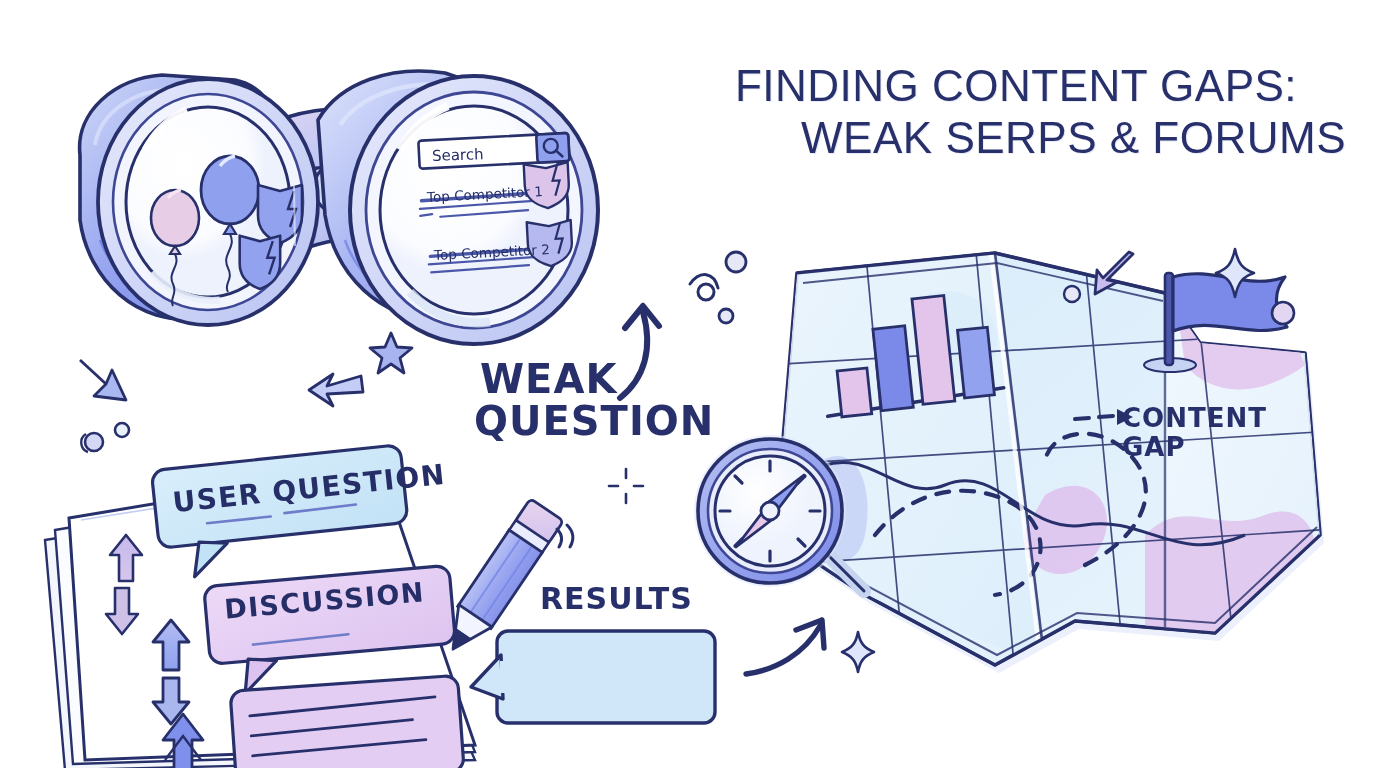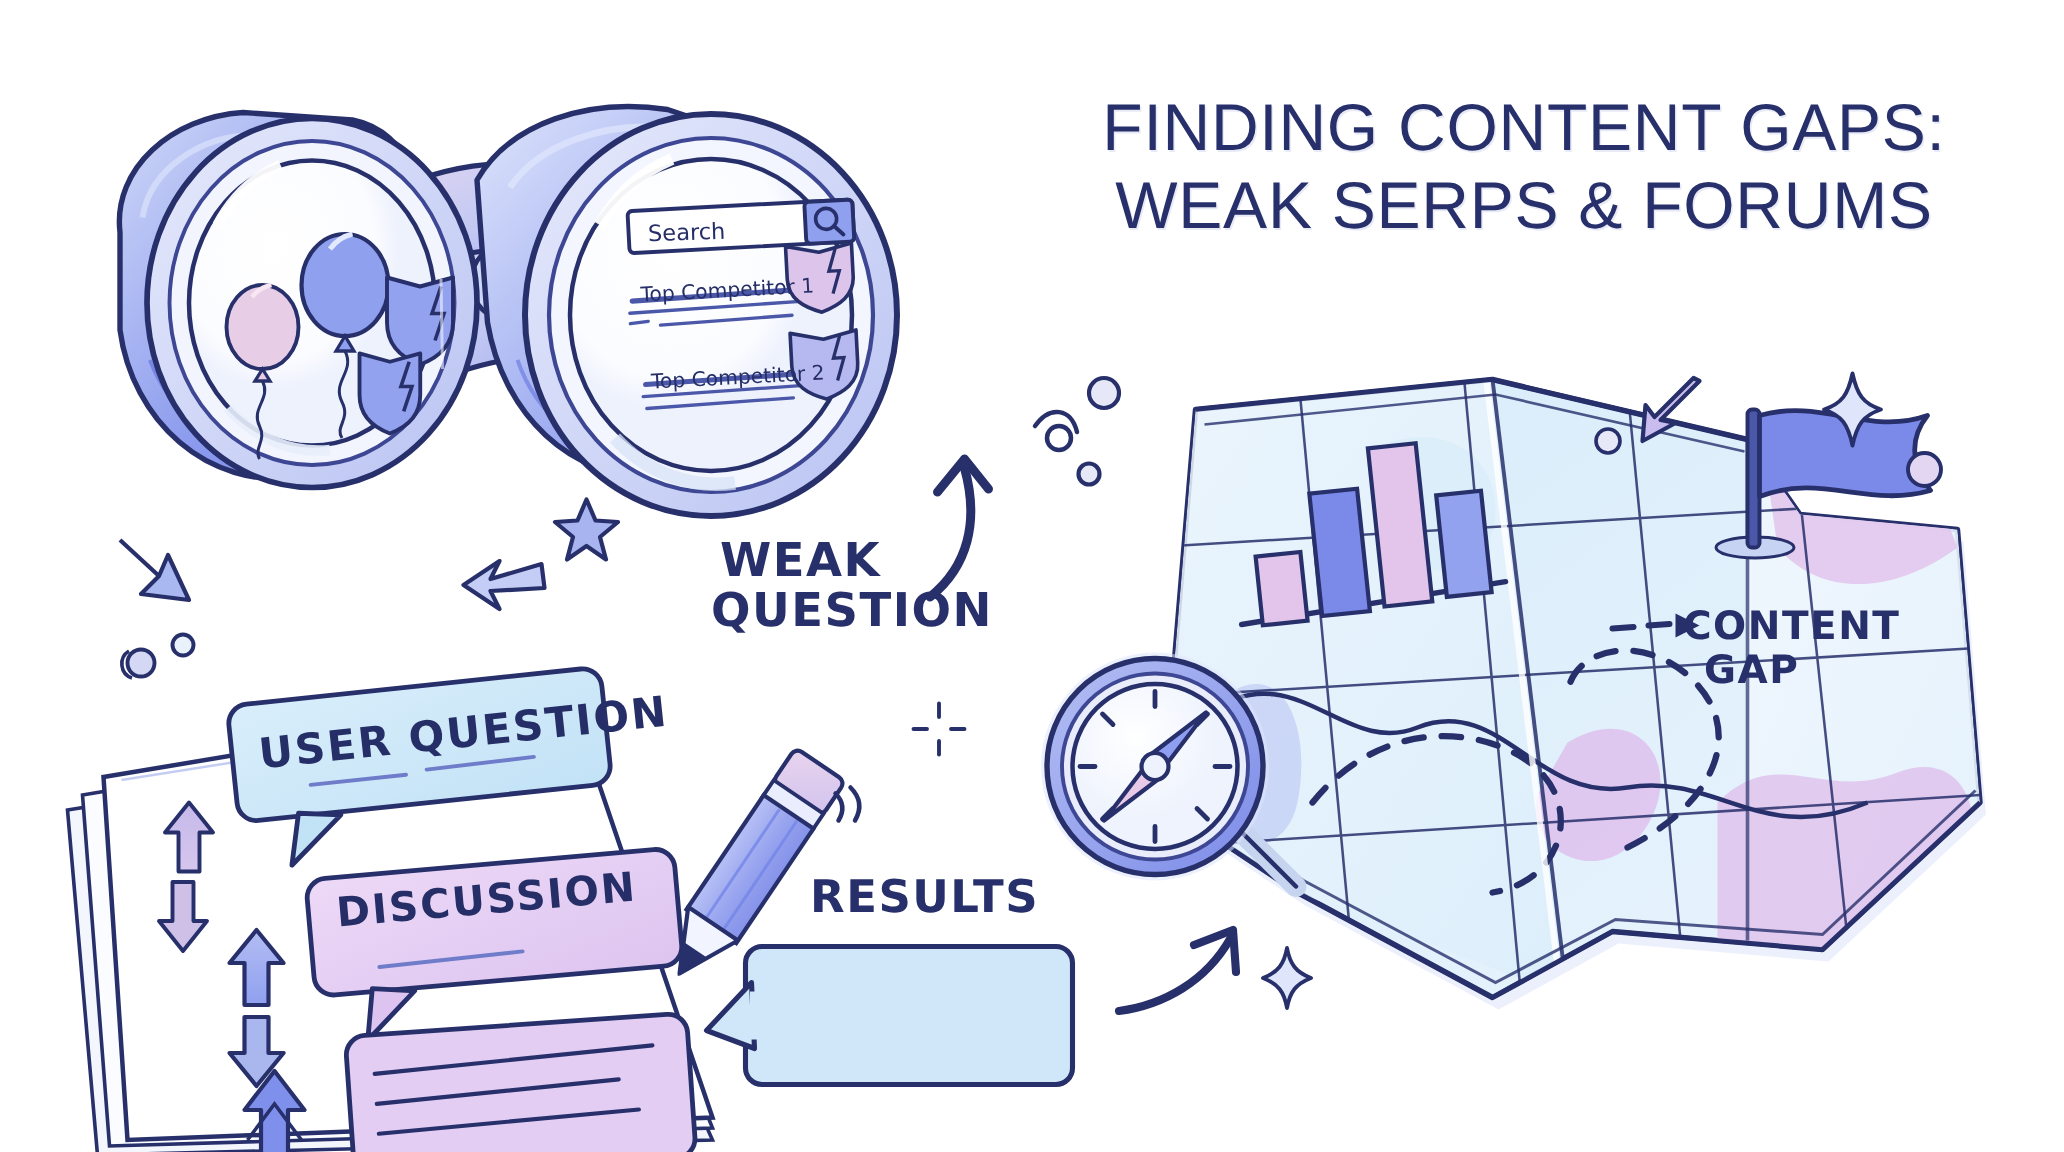--- a/index.html
+++ b/index.html
@@ -17,35 +17,35 @@
   #title-block{
     position:absolute;left:686px;top:62px;width:660px;
     text-align:center;
     color:#27306b;
     font-weight:normal;
     letter-spacing:0.5px;
     line-height:1.08;
     text-shadow:1px 1px 0 rgba(230,232,245,.9);
   }
   #title-line1{font-size:44px;display:block;}
-  #title-line2{font-size:44px;display:block;margin-top:4px;}
+  #title-line2{font-size:44px;display:block;margin-top:4px;text-align:right;}
 
   
   .hand{
     color:#27306b;
     font-weight:bold;
     font-family:"DejaVu Sans", sans-serif;
     letter-spacing:1px;
     line-height:1.05;
   }
-  #weak-results{left:480px;top:358px;font-size:31px;width:180px;text-align:left;}
+  #weak-results{left:480px;top:358px;font-size:40px;width:180px;text-align:left;}
   #weak-results .l2{display:block;margin-left:-6px;}
   #create-label{left:540px;top:583px;font-size:30px;}
   #content-gap{left:1122px;top:404px;font-size:26px;width:170px;line-height:1.12;}
-  #content-gap .l2{display:block;margin-left:14px;}
+  #content-gap .l2{display:block;}
 
   
   .bubble-text{
     color:#252e66;font-weight:bold;font-family:"DejaVu Sans",sans-serif;
     letter-spacing:1.4px;
     position:absolute;
     white-space:nowrap;
   }
   #user-question-text{font-size:28px;left:172px;top:472px;transform:rotate(-6deg);}
   #discussion-text{font-size:27px;left:224px;top:585px;transform:rotate(-5deg);}

